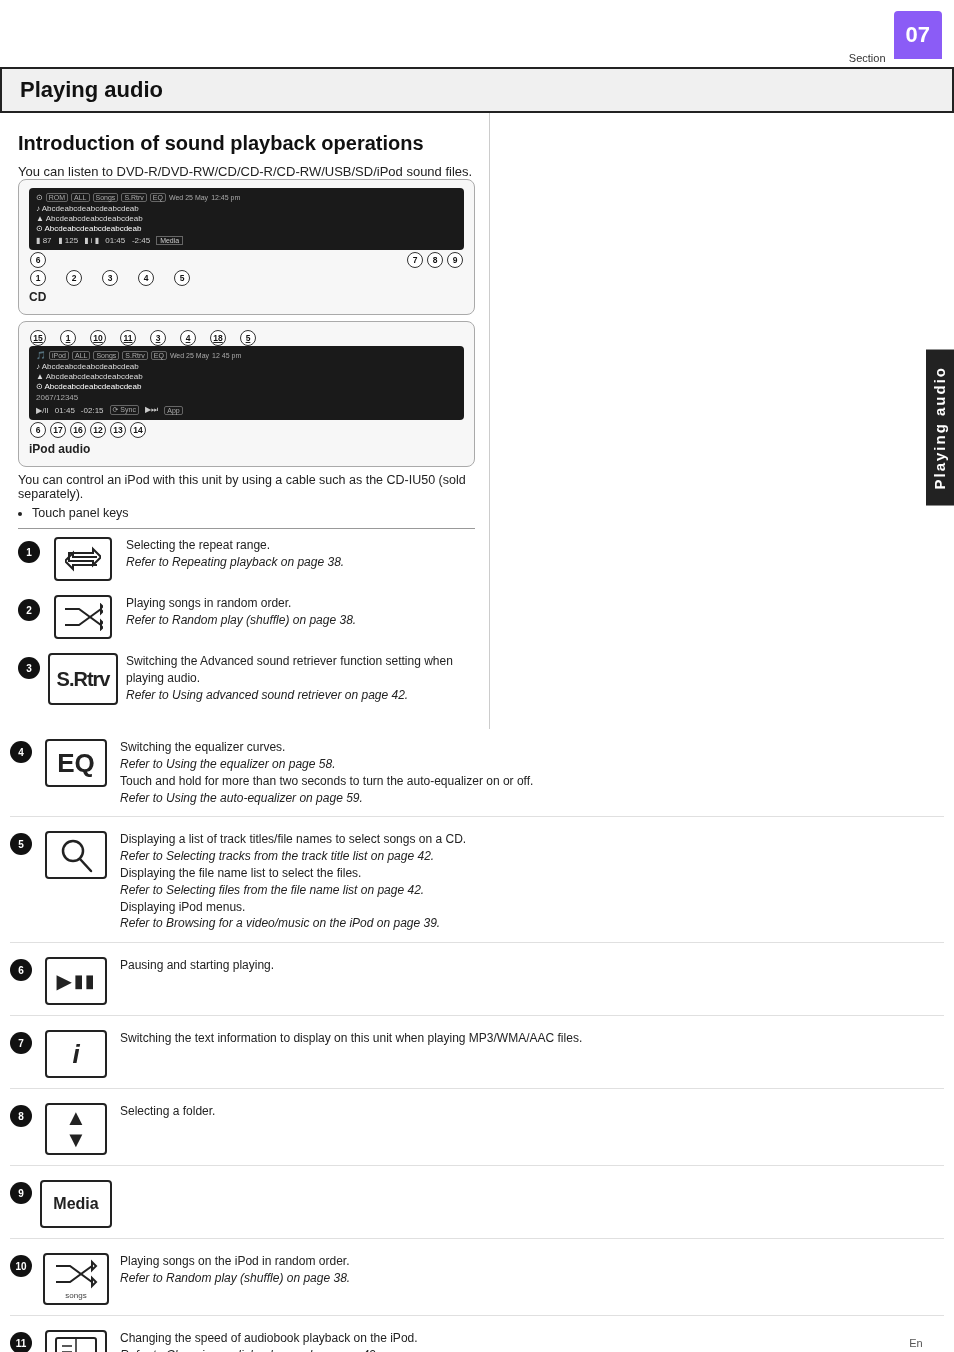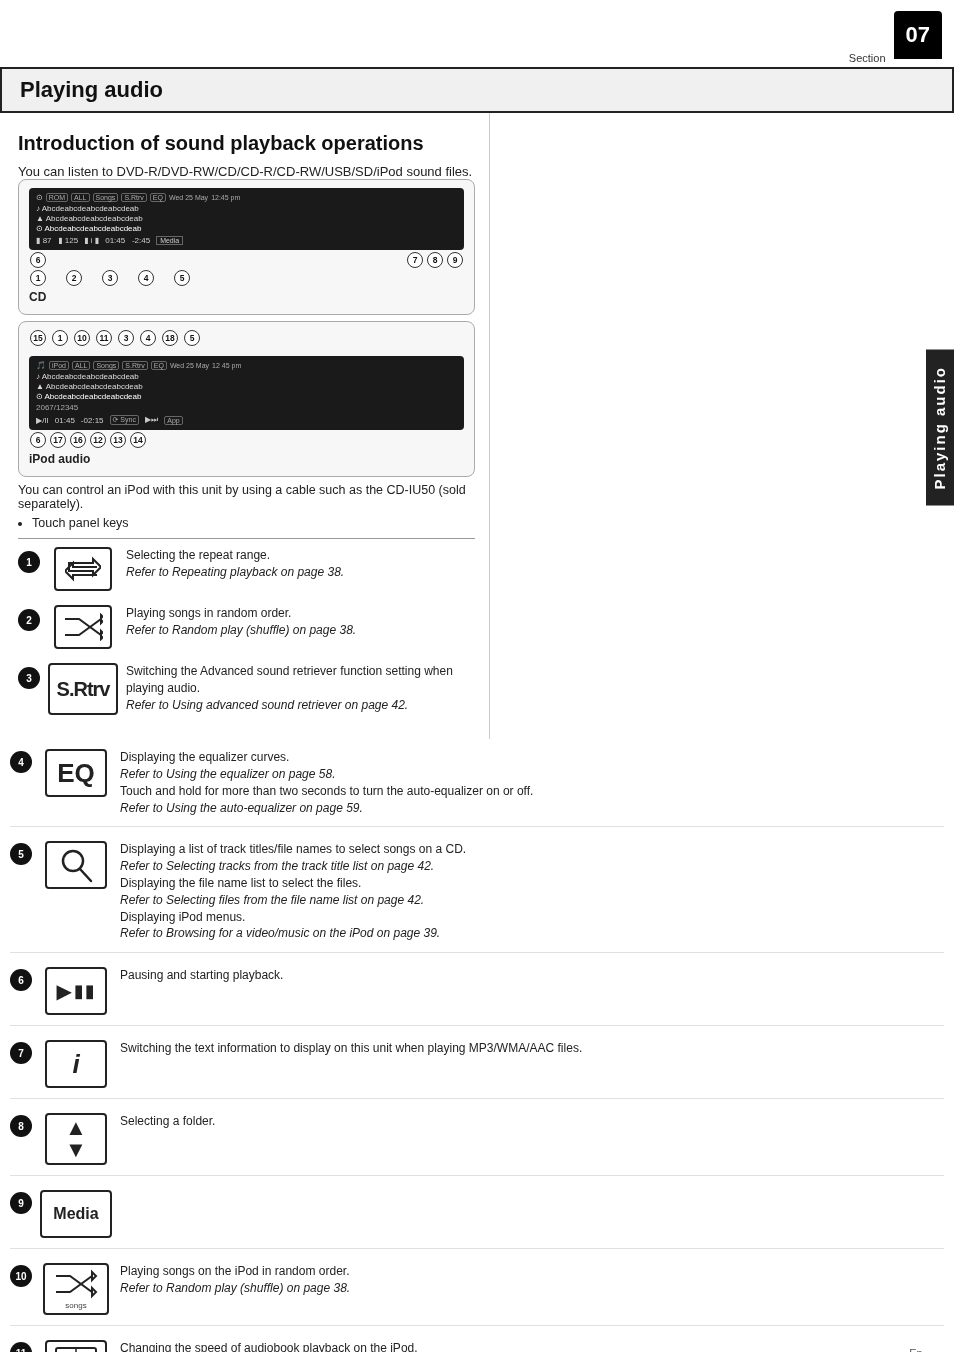--- a/index.html
+++ b/index.html
@@ -22,21 +22,21 @@
       border-bottom: 2px solid #222;
     }
     .section-label {
       font-size: 11px;
       color: #333;
       text-align: right;
       line-height: 1.2;
       margin-top: 48px;
     }
     .section-number {
-      background: #000000;
+      background: #8b5cf6;
       color: #fff;
       font-size: 22px;
       font-weight: bold;
       padding: 11px 12px;
       margin-left: 8px;
       border-radius: 4px 4px 0 0;
     }
 
     
     .page-title-bar {
@@ -480,21 +480,21 @@
         <span class="callout">1</span>
         <span class="callout">2</span>
         <span class="callout">3</span>
         <span class="callout">4</span>
         <span class="callout">5</span>
       </div>
       <div class="diagram-label">CD</div>
     </div>
 
     <div class="diagram-area">
-      <div style="display:flex;gap:4px;font-size:9px;margin-bottom:10px;">
+      <div style="display:flex;gap:12px;font-size:9px;margin-bottom:0;text-decoration:underline;">
         <span class="callout">15</span>
         <span class="callout">1</span>
         <span class="callout">10</span>
         <span class="callout">11</span>
         <span class="callout">3</span>
         <span class="callout">4</span>
         <span class="callout">18</span>
         <span class="callout">5</span>
       </div>
       <div class="mini-screen">
@@ -597,21 +597,21 @@
     <div class="rc-feature-row">
       <div class="rc-num">
         <span>4</span>
       </div>
       <div class="rc-icon">
         <div class="icon-eq">
           <span>EQ</span>
         </div>
       </div>
       <div class="rc-desc">
-        <span>Displaying the equalizer curves.</span><br>
+        <span>Switching the equalizer curves.</span><br>
         <em>Refer to Using the equalizer on page 58.</em><br>
         <span>Touch and hold for more than two seconds to turn the auto-equalizer on or off.</span><br>
         <em>Refer to Using the auto-equalizer on page 59.</em>
       </div>
     </div>
 
     <div class="rc-feature-row">
       <div class="rc-num">
         <span>5</span>
       </div>
@@ -637,21 +637,21 @@
       <div class="rc-num">
         <span>6</span>
       </div>
       <div class="rc-icon">
         <div class="icon-playpause">
           <span style="font-size:20px;">▶</span>
           <span style="font-size:18px;letter-spacing:1px;">▮▮</span>
         </div>
       </div>
       <div class="rc-desc">
-        <span>Pausing and starting playback.</span>
+        <span>Pausing and starting playing.</span>
       </div>
     </div>
 
     <div class="rc-feature-row">
       <div class="rc-num">
         <span>7</span>
       </div>
       <div class="rc-icon">
         <div class="icon-info">
           <span>i</span>

